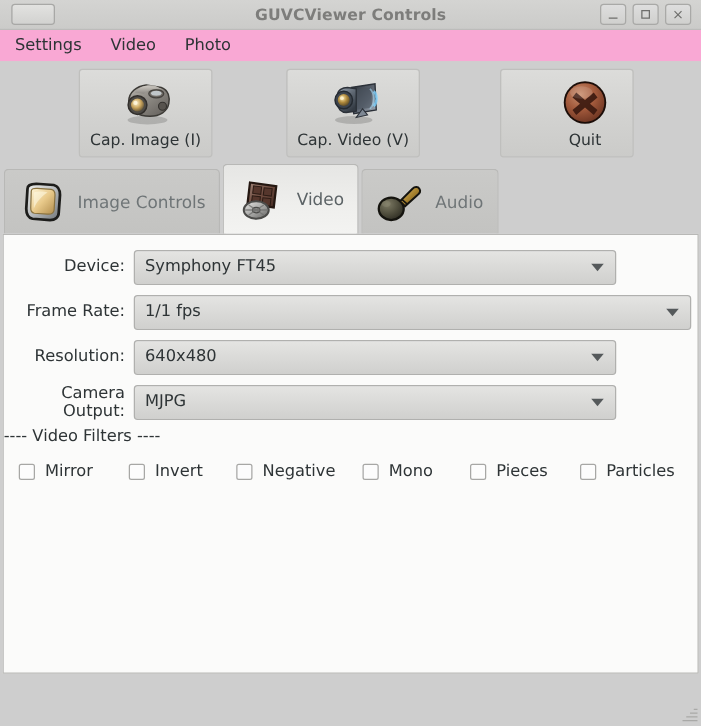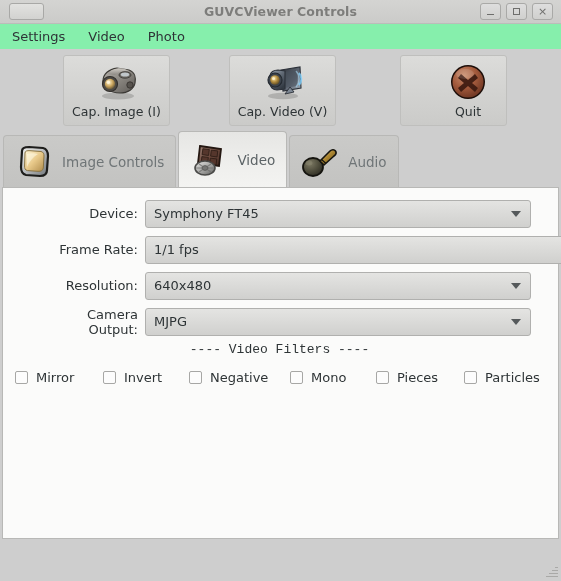--- a/index.html
+++ b/index.html
@@ -79,21 +79,21 @@
     display: block; width: 7px; height: 1px; background: #6e6e6c; margin-top: 5px;
   }
   .win-btn .glyph-max {
     display: block; width: 7px; height: 7px; border: 1px solid #6e6e6c;
   }
   .win-btn .glyph-close { font-size: 11px; }
 
   
   .menubar {
     height: 25px;
-    background: #86efac;
+    background: #f9a8d4;
     display: flex;
     align-items: center;
     padding-left: 11px;
     gap: 21px;
   }
   .menu-item {
     font-size: 13px;
     color: #2e3436;
     padding: 2px 1px;
   }
@@ -170,21 +170,21 @@
   .panel {
     position: relative;
     margin: 0 2px;
     height: 352px;
     background: #fbfbfa;
     border: 1px solid #b8b8b6;
     border-top: 1px solid #b8b8b6;
     z-index: 1;
   }
 
-  .form-rows { padding-top: 10px; padding-left: 38px; }
+  .form-rows { padding-top: 10px; }
   .form-row {
     display: flex;
     align-items: center;
     height: 31px;
     margin-bottom: 5px;
   }
   .form-label {
     width: 104px;
     text-align: right;
     font-size: 13px;
@@ -232,27 +232,25 @@
     width: 13px;
     height: 13px;
     border: 1px solid #a7a7a5;
     border-radius: 2px;
     background: #fcfcfc;
     flex: none;
   }
   .show-label { font-size: 13px; color: #0f172a; white-space: nowrap; }
 
   .filters-title {
-    text-align: center;
     font-size: 13px;
     color: #2e3436;
     margin-top: 5px;
     margin-bottom: 0px;
     padding-right: 2px;
-    font-family: Liberation Mono, monospace;
   }
 
   .filters-row {
     display: flex;
     align-items: center;
     margin-top: 13px;
     padding-left: 12px;
   }
   .filter-item {
     display: flex;

